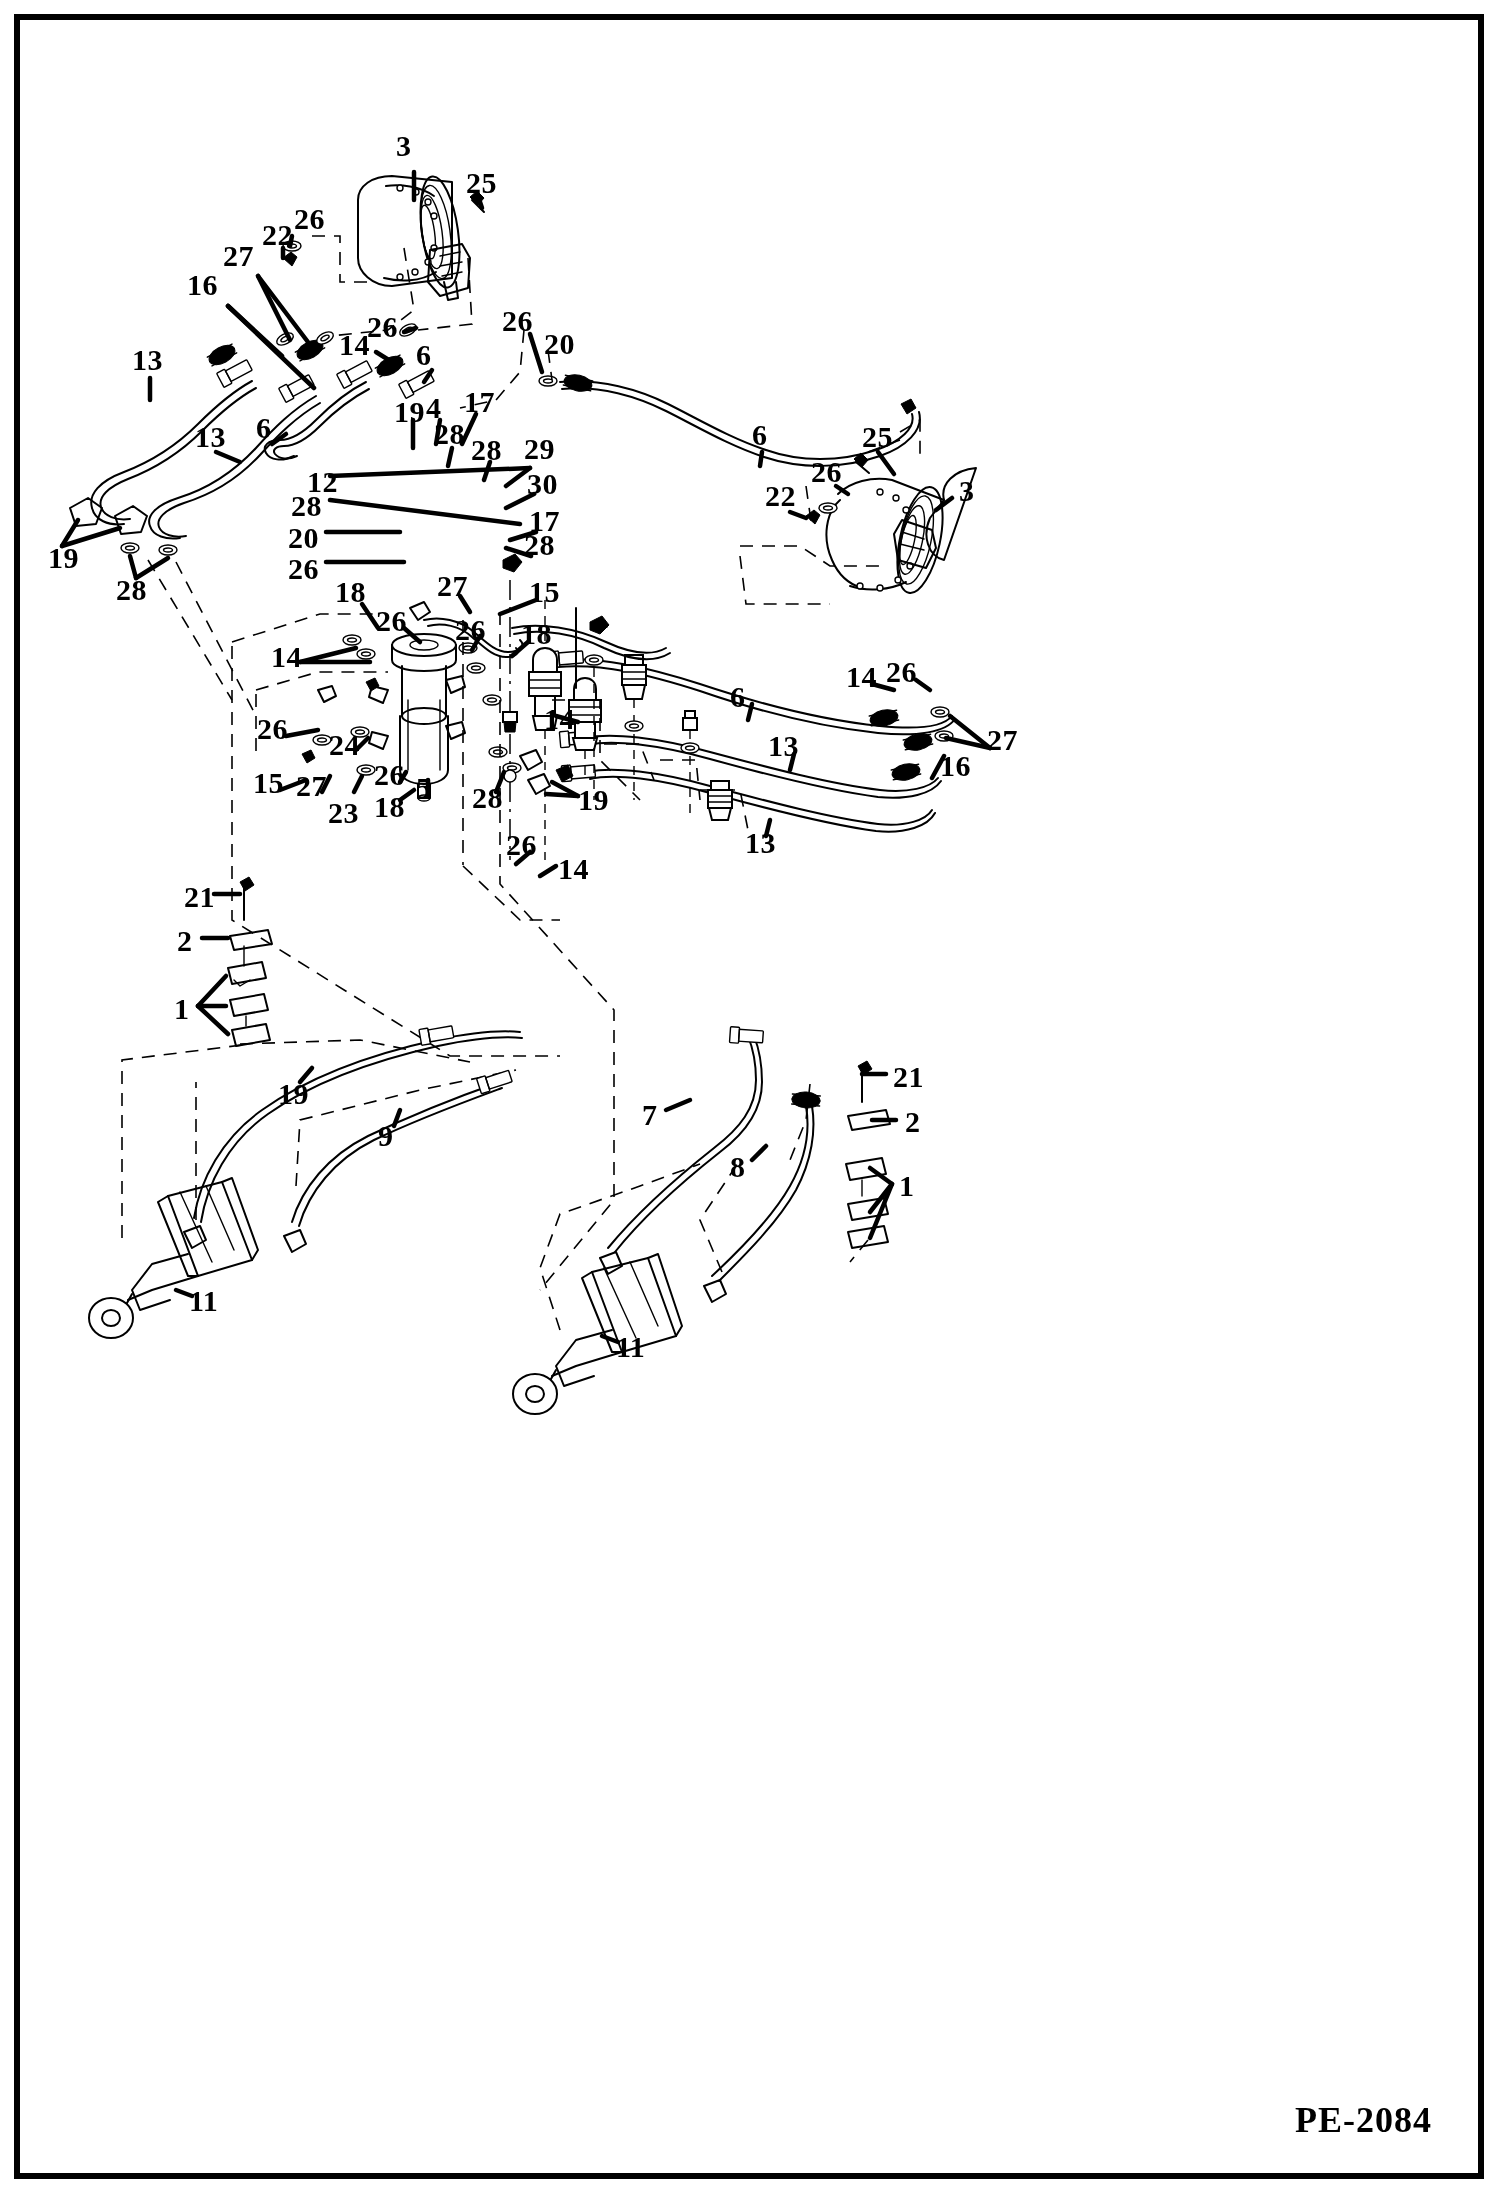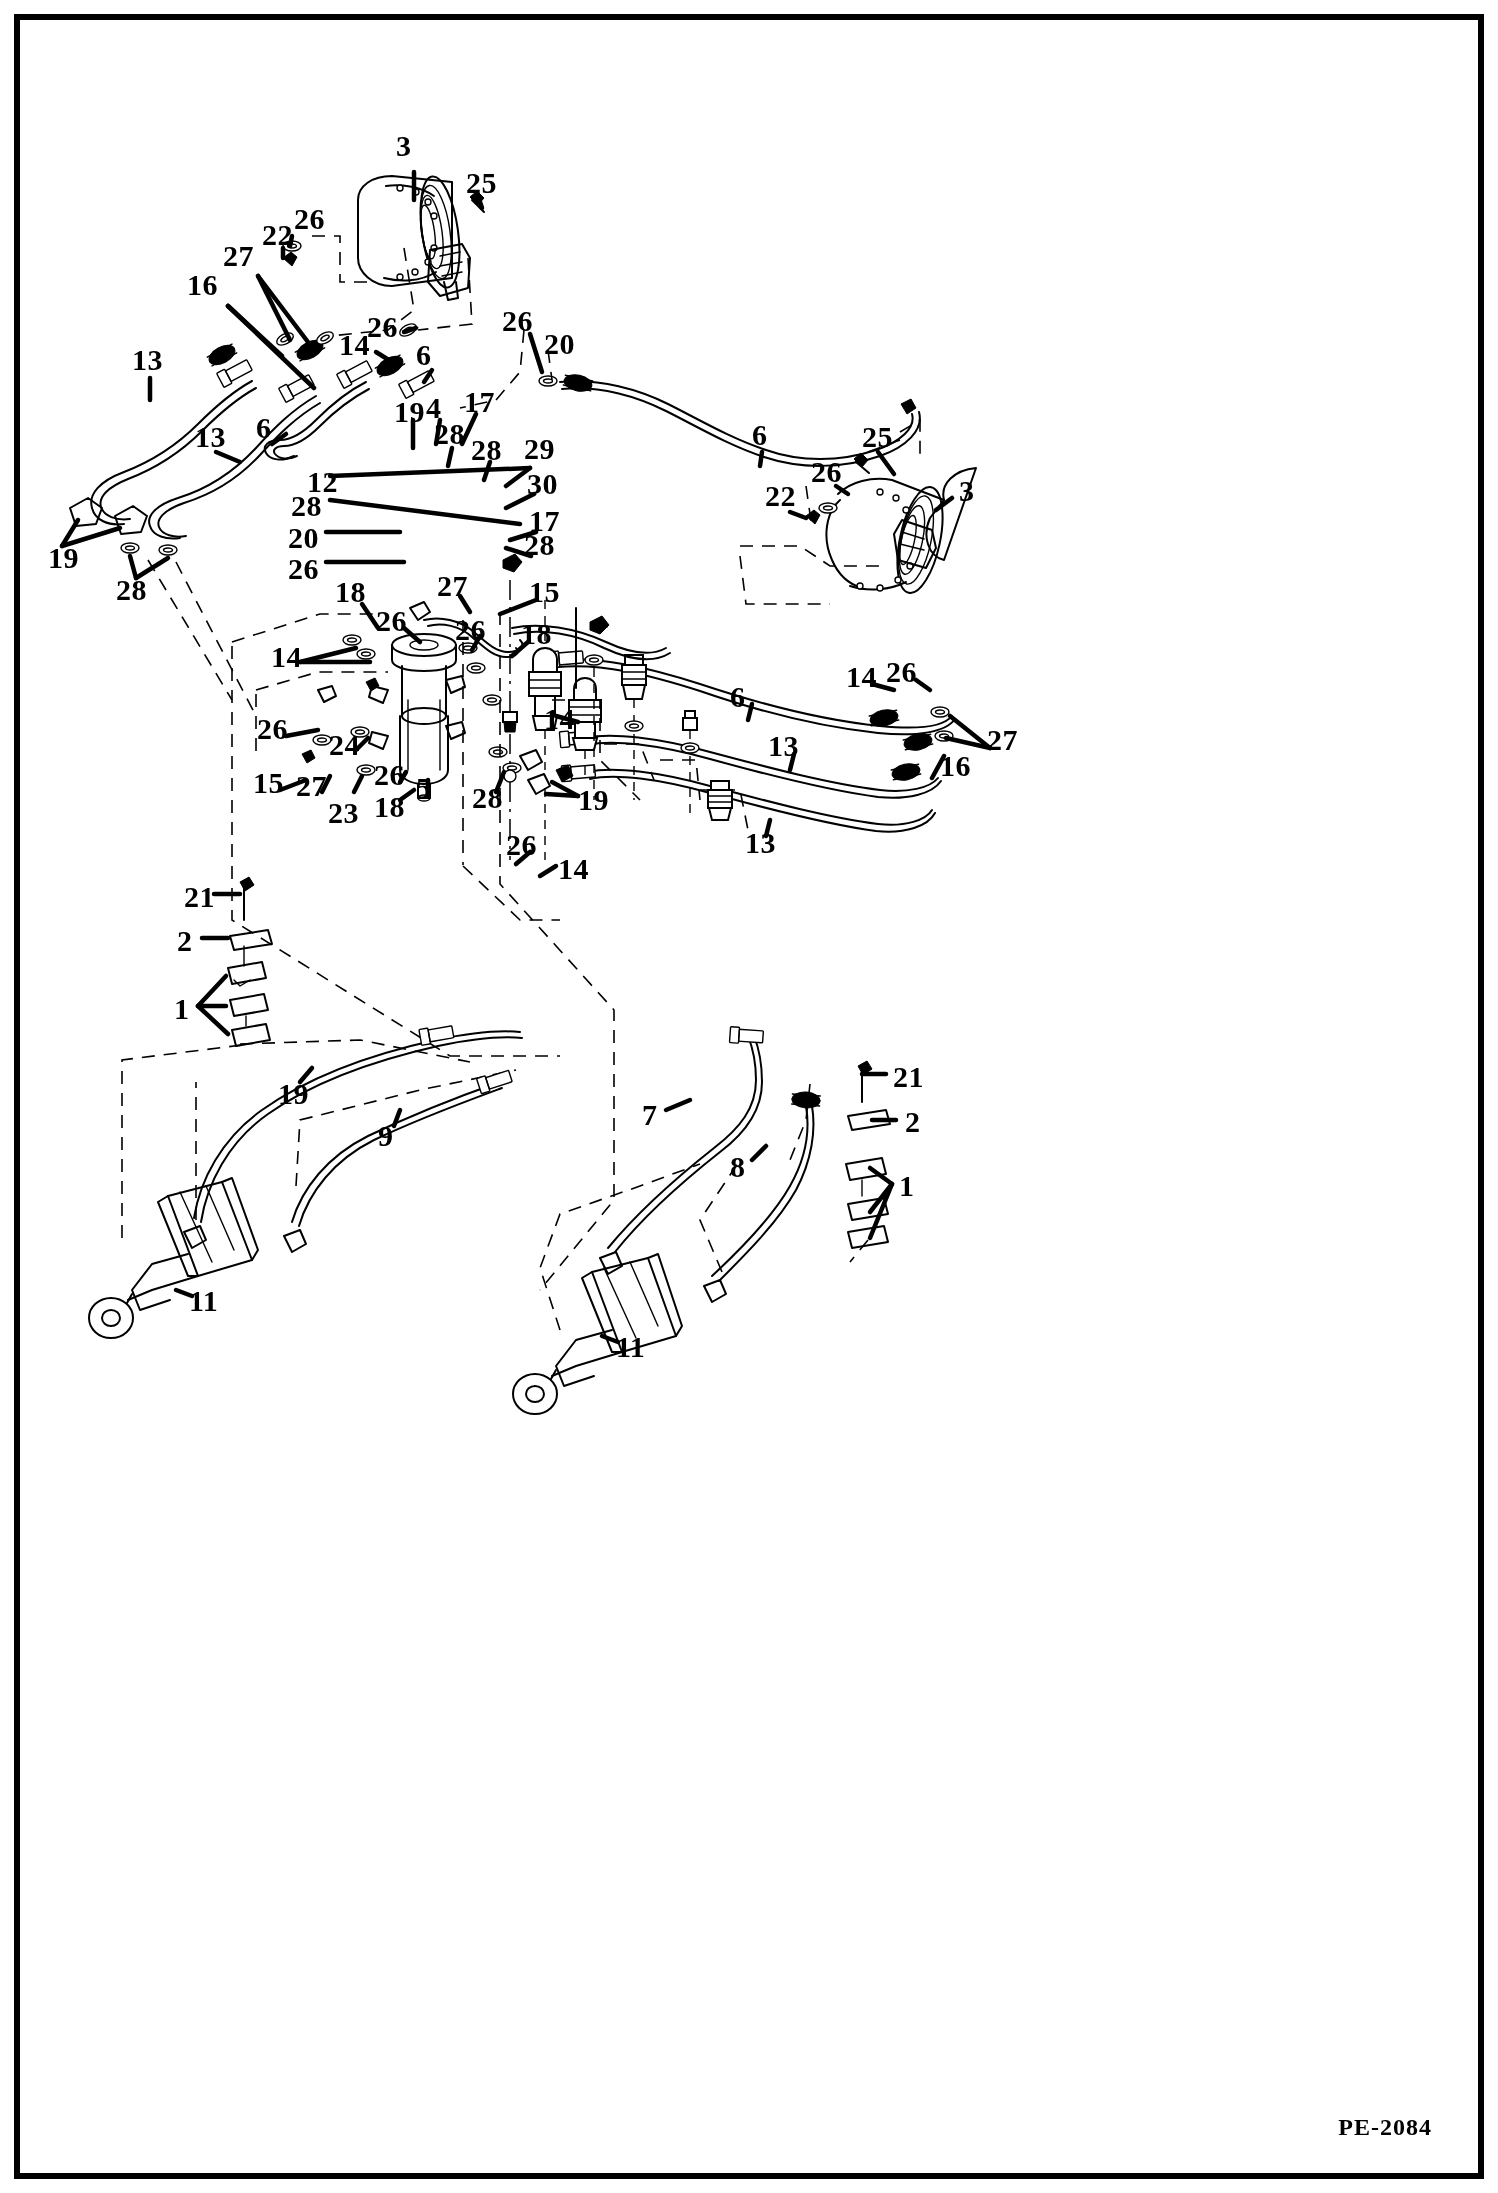--- a/index.html
+++ b/index.html
@@ -32,21 +32,21 @@
     color:#000;
     white-space:nowrap;
     letter-spacing:0.5px;
   }
   .docid{
     position:absolute;
     right:66px;
     bottom:52px;
     font-family:"Liberation Serif", serif;
     font-weight:bold;
-    font-size:24px;
+    font-size:36px;
     color:#000;
     letter-spacing:1px;
   }
 </style>
 </head>
 <body>
 
 <div id="page">
 
   <div id="frame"></div>

